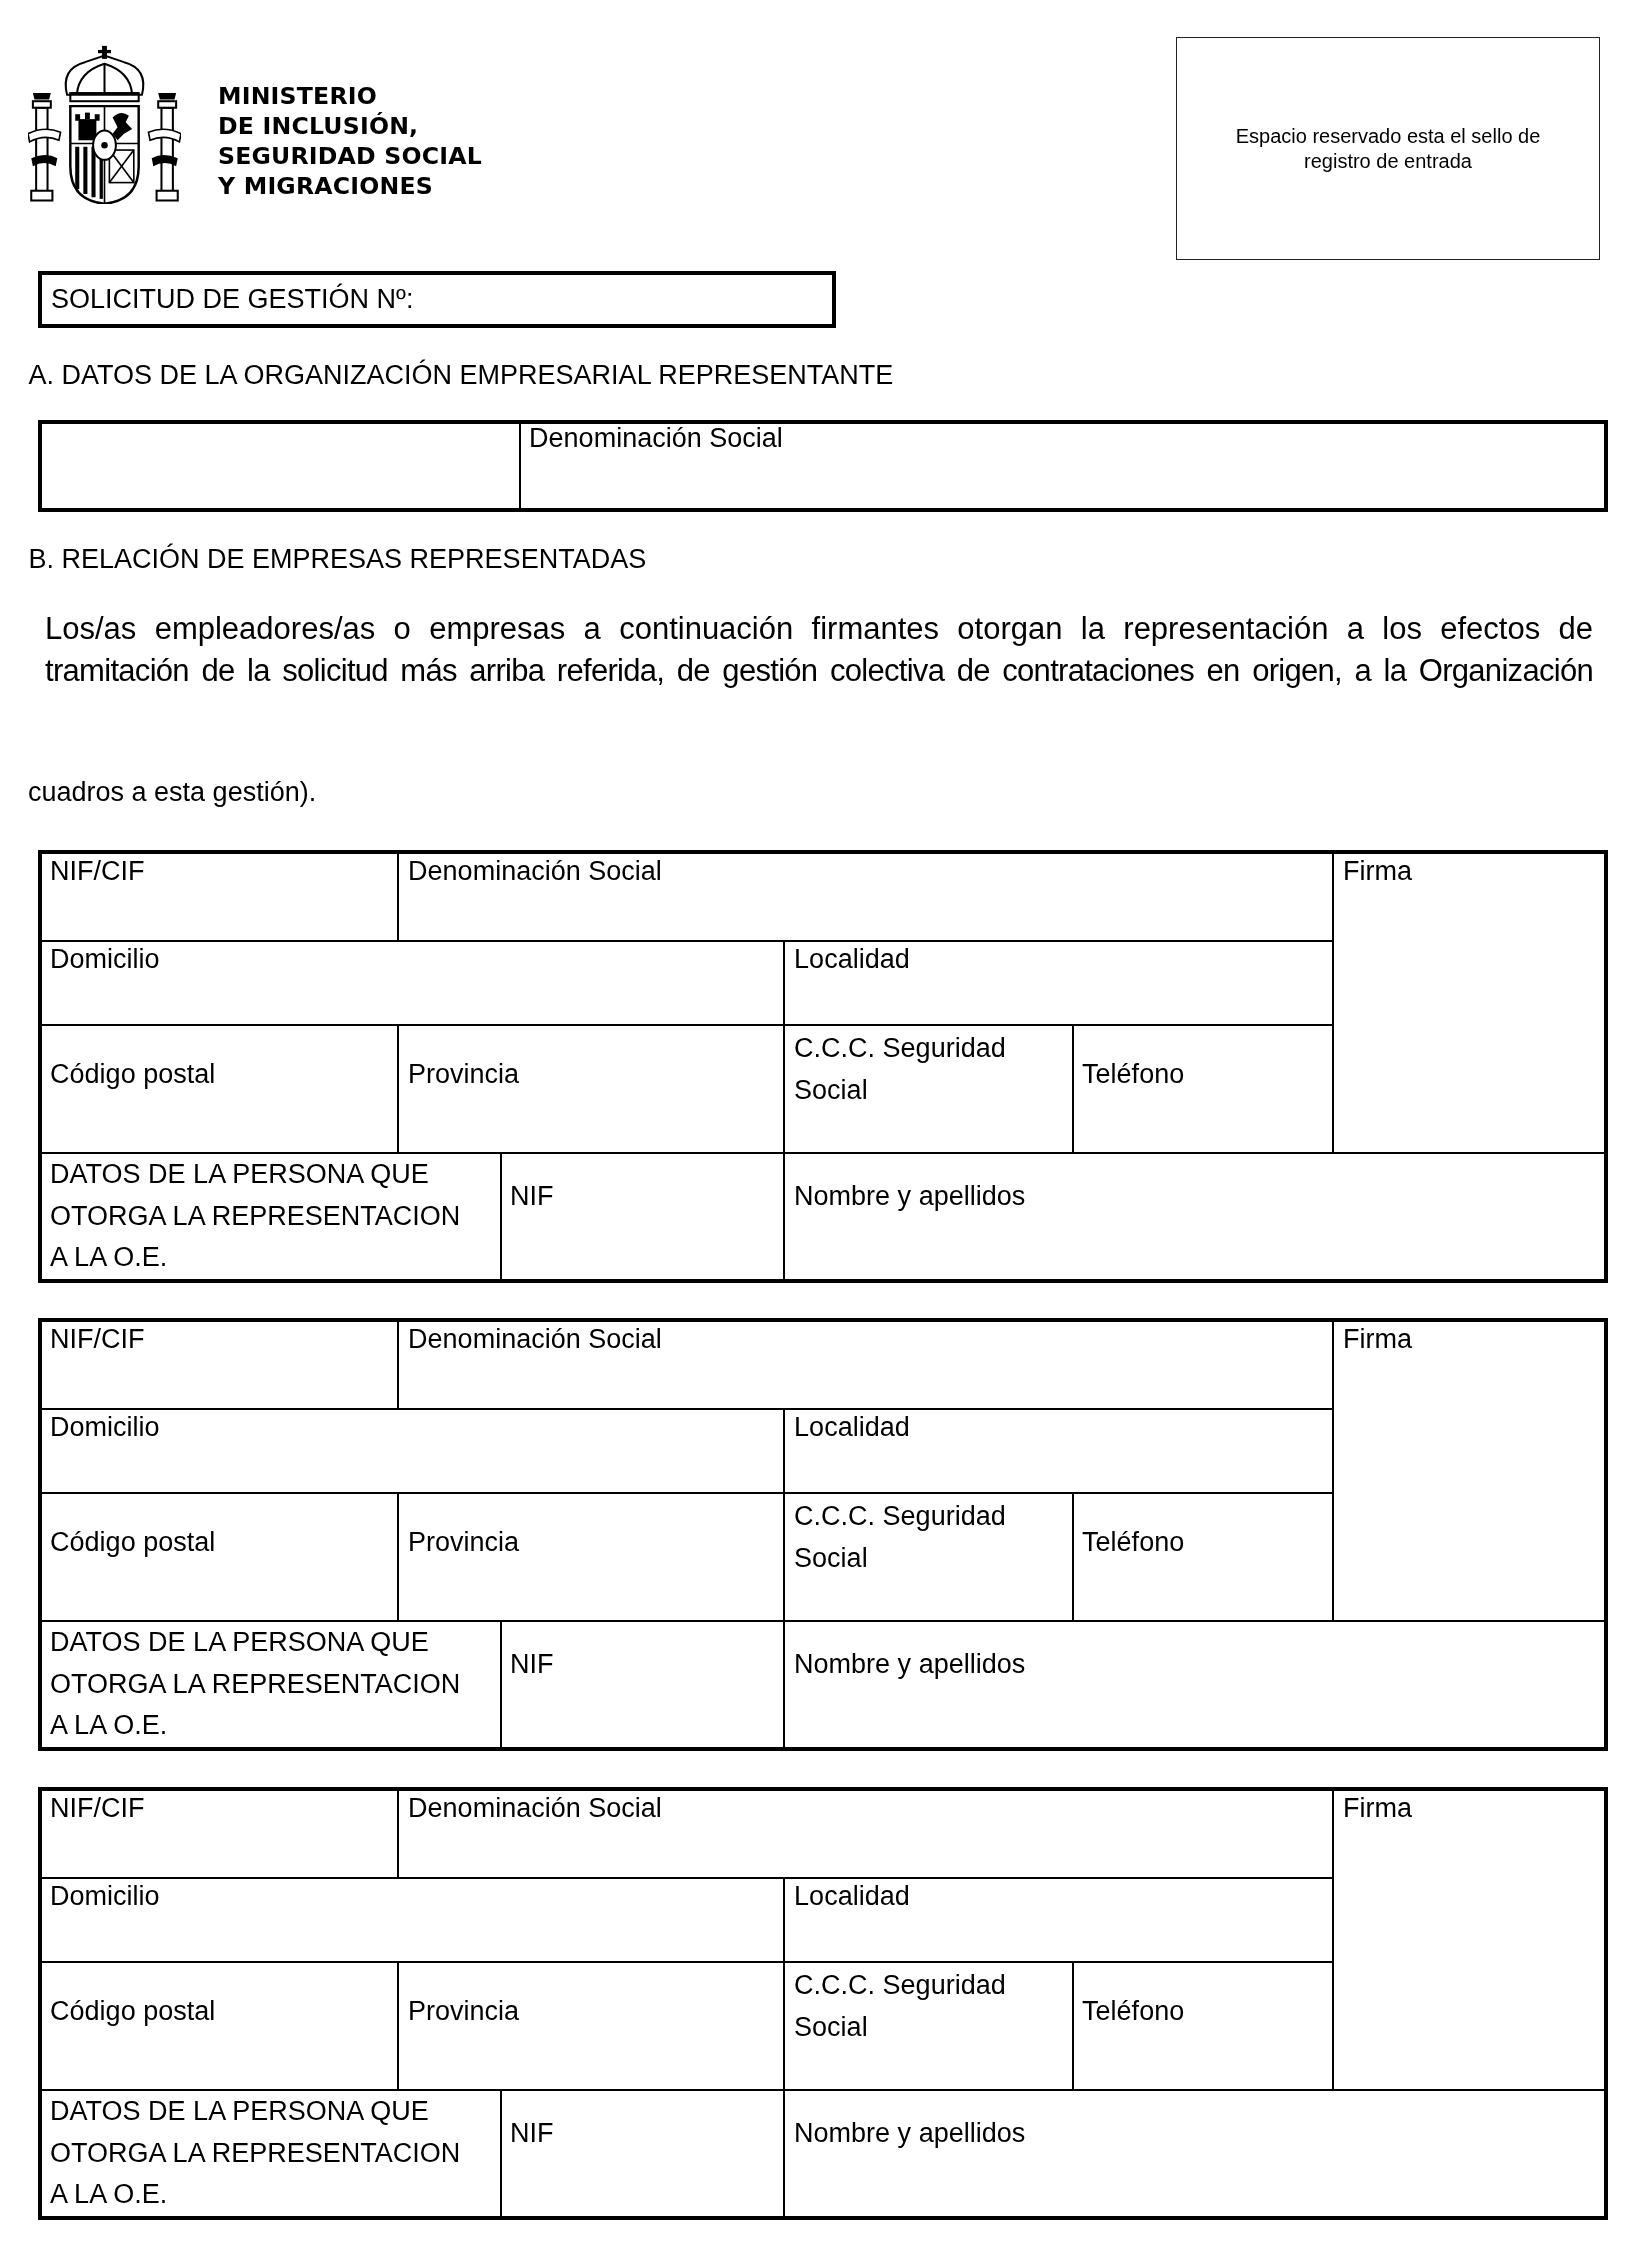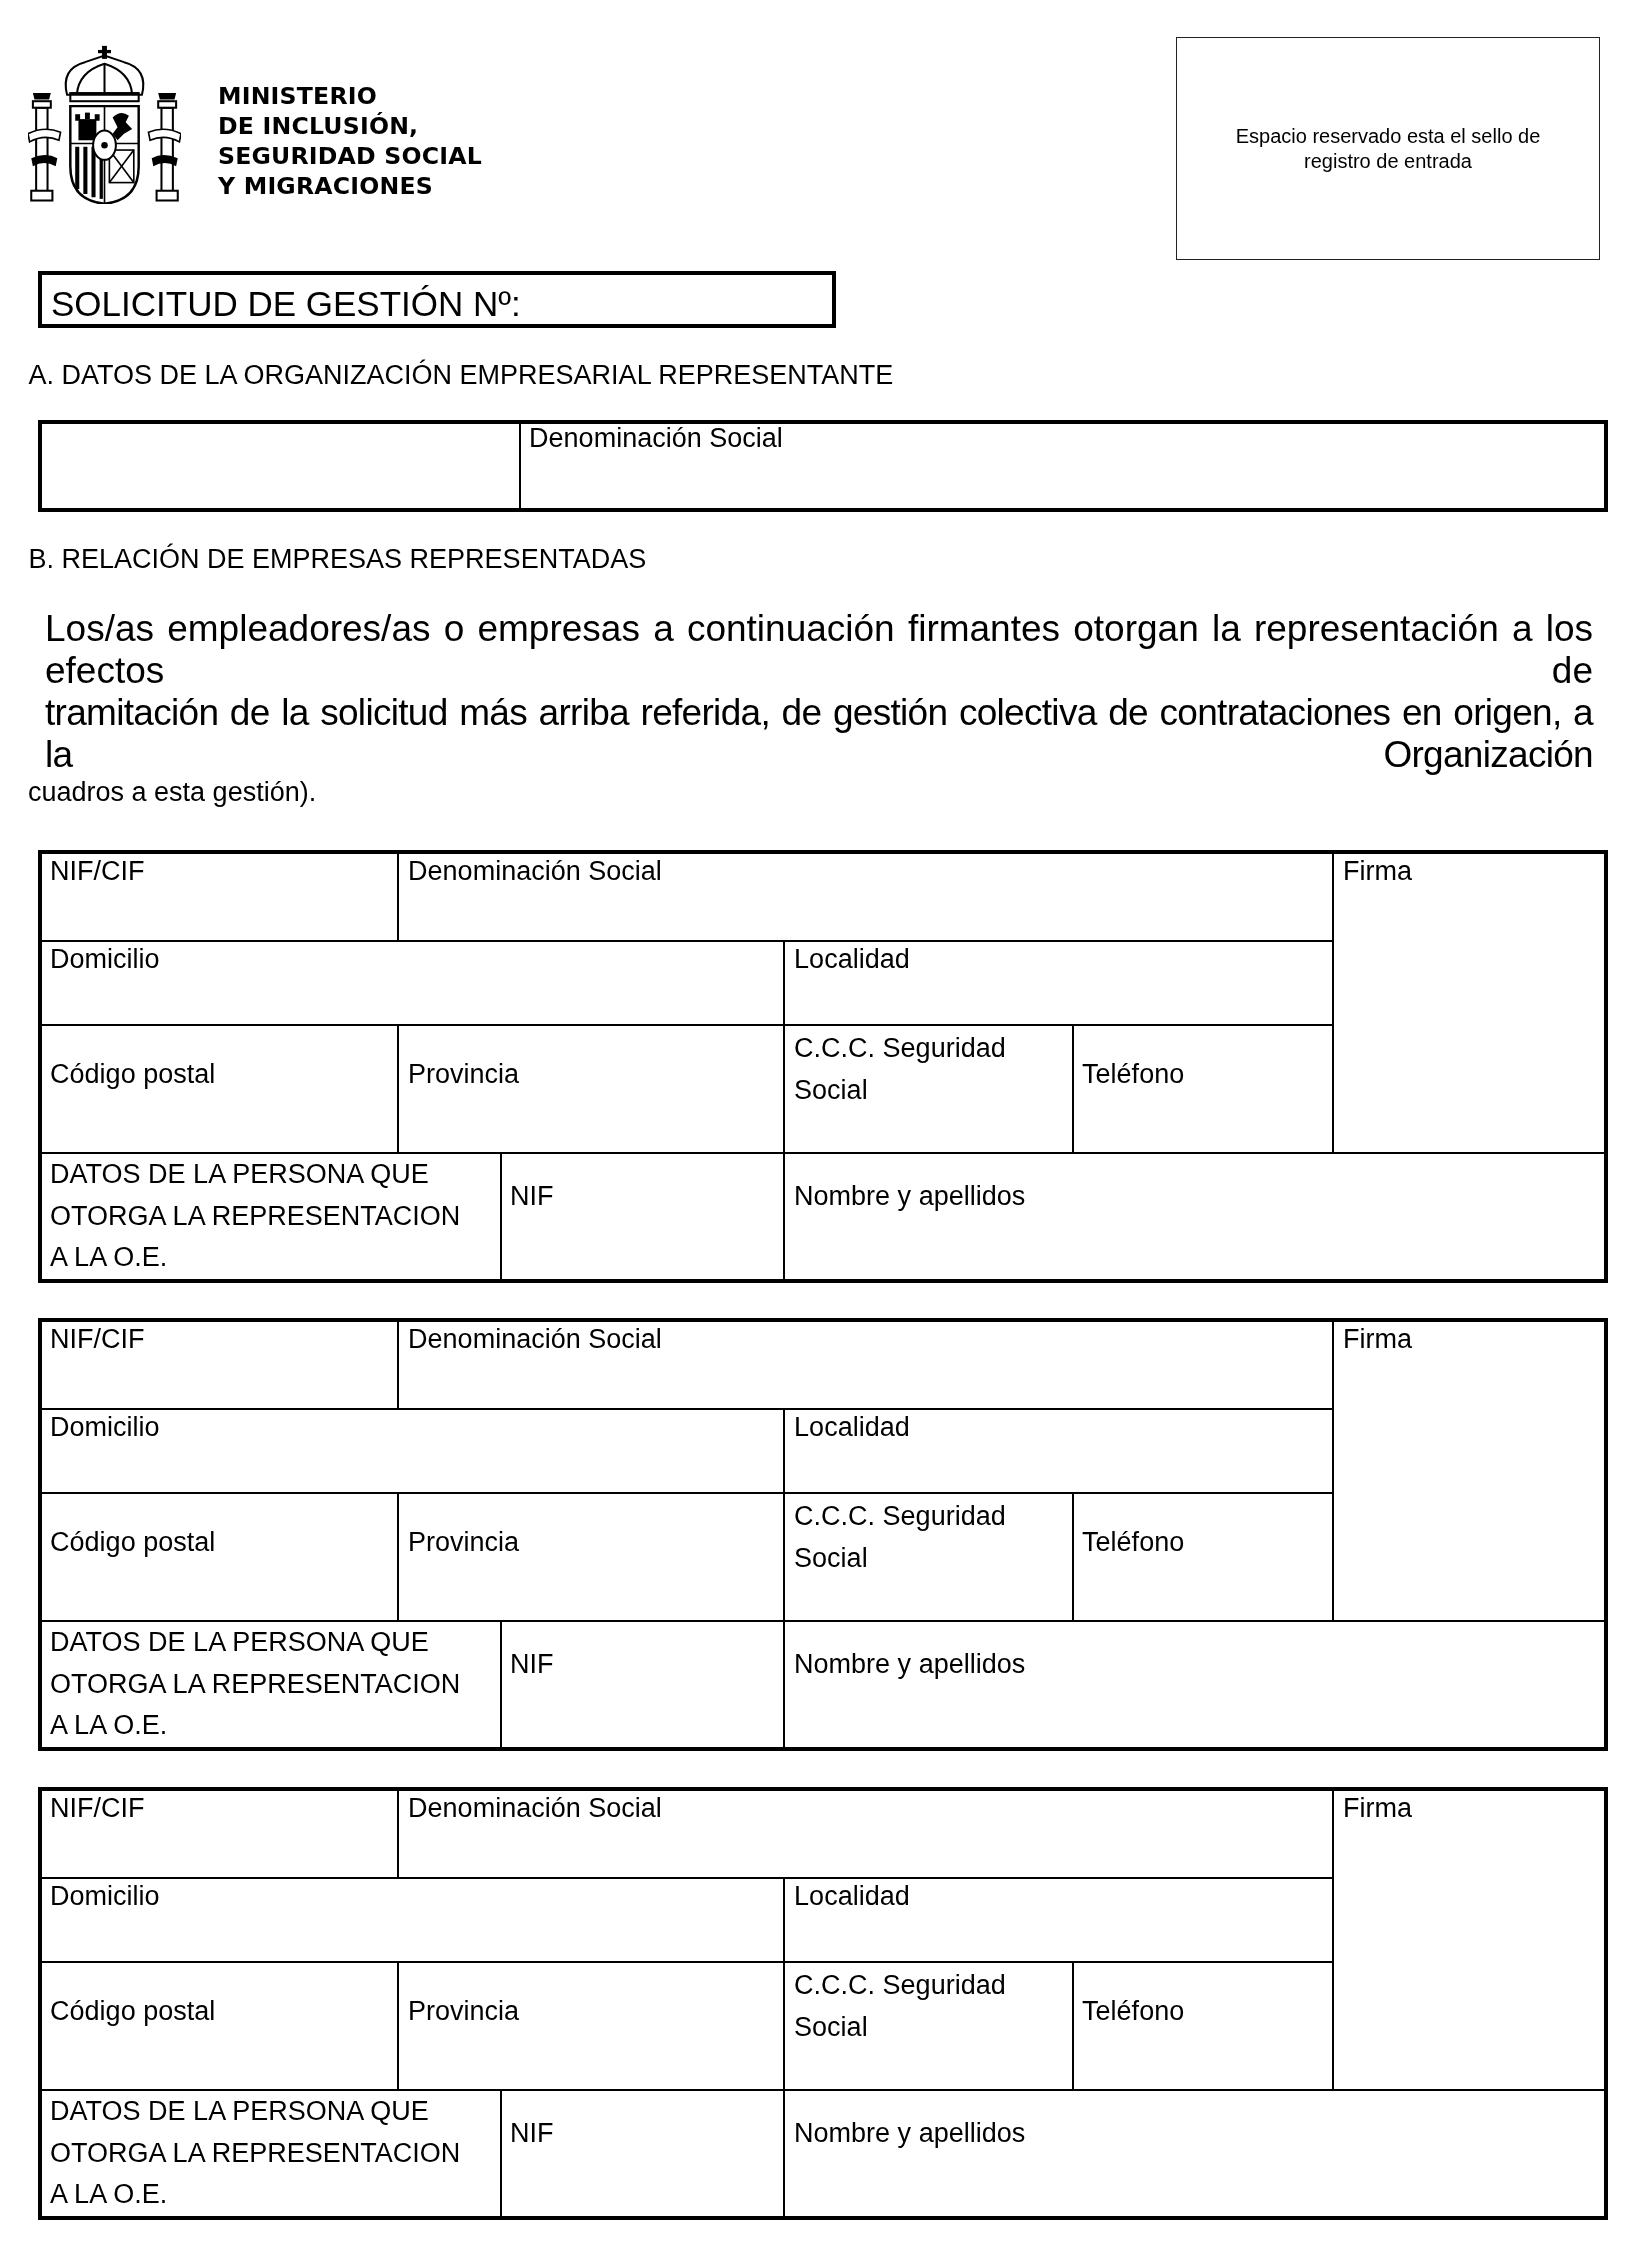--- a/index.html
+++ b/index.html
@@ -34,40 +34,40 @@
     }
     #stamp span { display: block; width: 350px; }
 
     
     #solicitud {
       left: 38px; top: 271px; width: 790px; height: 49px;
       border: 4.1px solid #000;
     }
     #solicitud span {
       position: absolute; left: 9px; top: 9px;
-      font-size: 35px; white-space: nowrap;
+      font-size: 27px; white-space: nowrap;
     }
 
     .heading {
       font-size: 27px; white-space: nowrap; line-height: 33px;
     }
     #heading-a { left: 28.5px; top: 359px; }
     #heading-b { left: 28.5px; top: 543px; }
 
     
     #cif-table {
       left: 38px; top: 420px; width: 1562px; height: 84px;
       border: 4.1px solid #000;
     }
     #cif-table .div-line { position: absolute; left: 477px; top: 0; width: 1.6px; height: 84px; background: #000; }
     .cell-label { position: absolute; font-size: 27px; white-space: nowrap; line-height: 33px; }
 
     #intro {
       left: 45px; top: 608px; width: 1548px;
-      font-size: 37px; line-height: 42px; text-align: justify;
+      font-size: 31px; line-height: 42px; text-align: justify;
       text-align-last: left;
     }
     #intro .line { white-space: nowrap; display: block; }
     #intro .line.just { text-align: justify; text-align-last: justify; white-space: normal; }
 
     #note {
       left: 28px; top: 771px; width: 1564px;
       font-size: 27px; line-height: 42px;
     }
     #note .line { display: block; white-space: nowrap; }

